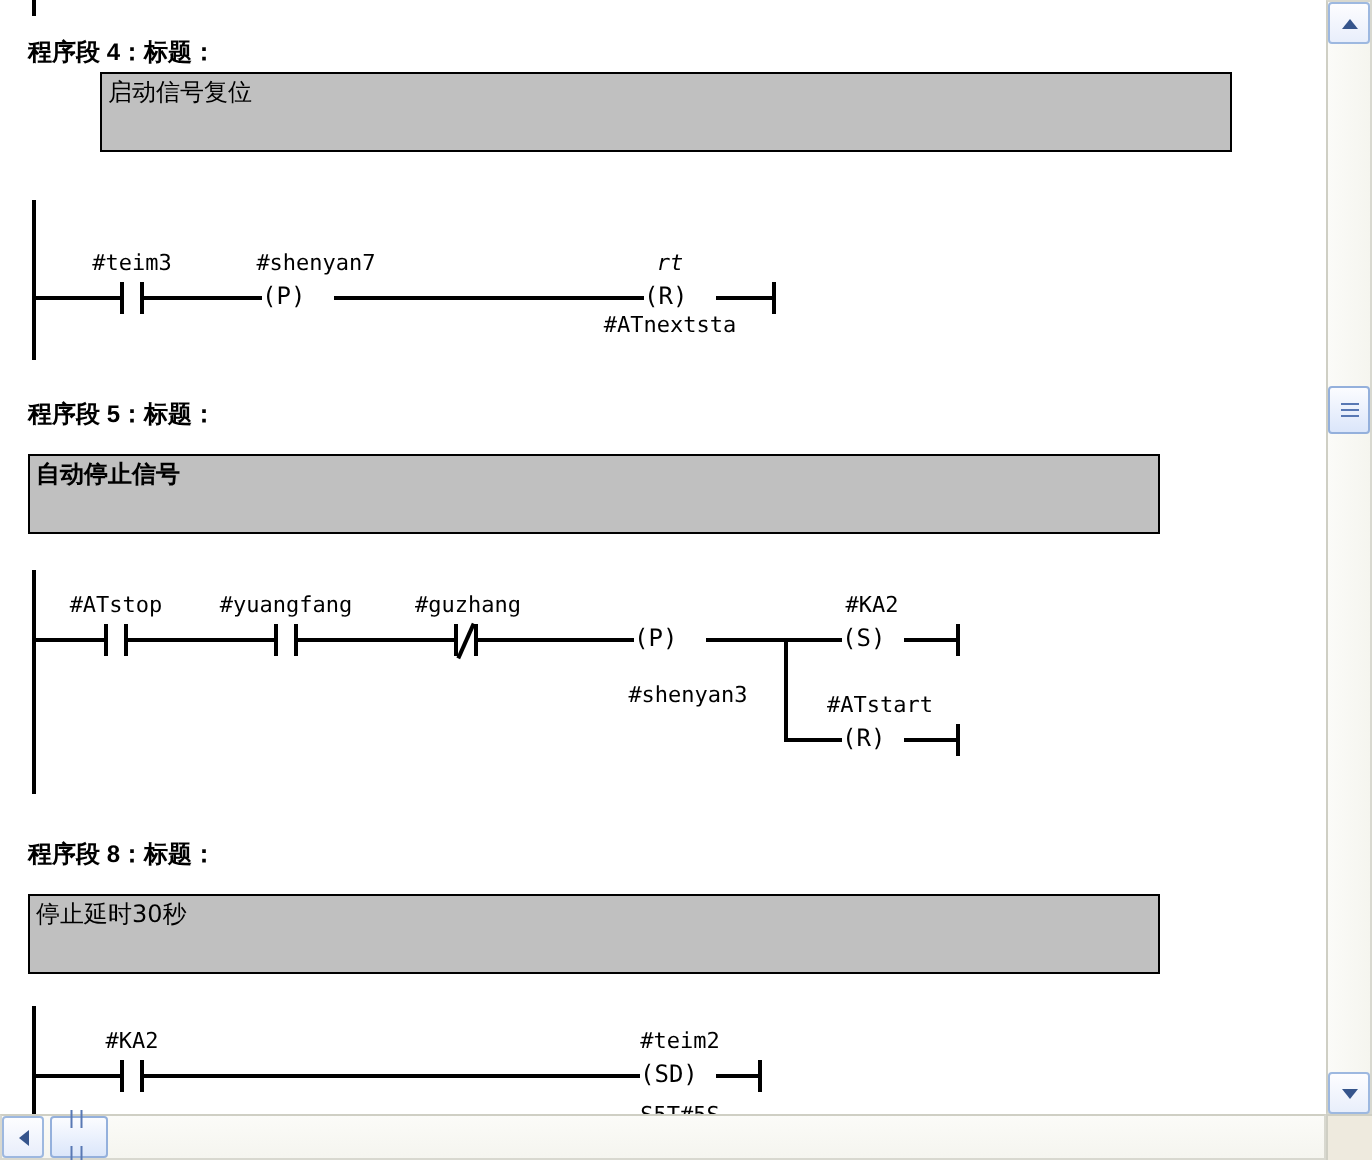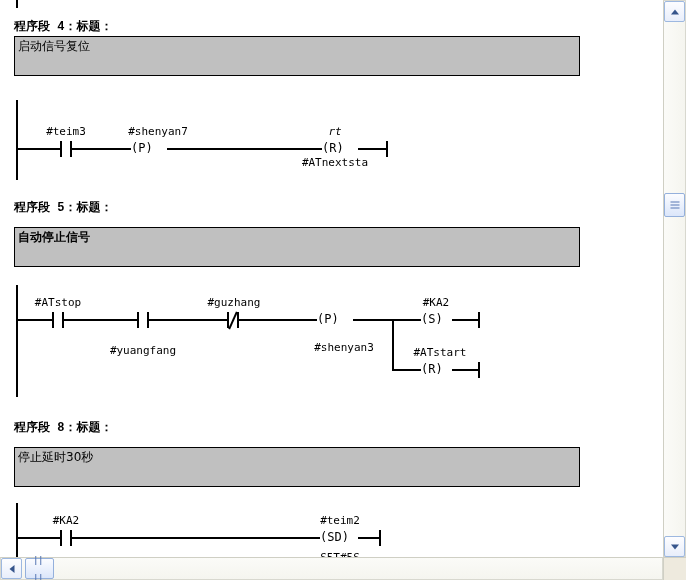--- a/index.html
+++ b/index.html
@@ -29,21 +29,21 @@
   
   .rail-stub {
     position: absolute;
     width: 2px;
     background: #000000;
   }
 
   
   .net-title {
     position: absolute;
-    font-family: Liberation Mono, monospace;
+    font-family: Liberation Sans, sans-serif;
     font-size: 12px;
     font-weight: bold;
     color: #000000;
     white-space: nowrap;
     letter-spacing: 0px;
   }
 
   
   .comment-box {
     position: absolute;
@@ -213,21 +213,21 @@
 <body>
 
 <div id="app">
 
   <div id="canvas">
 
     <div class="rail-stub" style="left:16px; top:0px; height:8px;"></div>
 
     <div class="net-title" style="left:14px; top:18px;">程序段 4：标题：</div>
 
-    <div class="comment-box" style="top:36px;">
+    <div class="comment-box" style="top:36px;margin-left:36px;">
       <div class="comment-text">启动信号复位</div>
     </div>
 
     <div class="ladder" style="top:100px; height:85px; width:640px;">
 
       <div class="wire-v" style="left:16px; top:0px; height:80px;"></div>
 
       <div class="wire-h" style="left:16px; top:48px; width:46px;"></div>
       <div class="wire-h" style="left:72px; top:48px; width:59px;"></div>
       <div class="wire-h" style="left:167px; top:48px; width:155px;"></div>
@@ -272,21 +272,21 @@
       <div class="contact" style="left:52px; top:27px;">
         <div class="bar l"></div>
         <div class="bar r"></div>
       </div>
       <div class="sym-label" style="left:18px; top:11px; width:80px;">#ATstop</div>
 
       <div class="contact" style="left:137px; top:27px;">
         <div class="bar l"></div>
         <div class="bar r"></div>
       </div>
-      <div class="sym-label" style="left:98px; top:11px; width:90px;margin-top:48px;">#yuangfang</div>
+      <div class="sym-label" style="left:98px; top:11px; width:90px;">#yuangfang</div>
 
       <div class="contact" style="left:227px; top:27px;">
         <div class="bar l"></div>
         <div class="bar r"></div>
         <div class="slash"></div>
       </div>
       <div class="sym-label" style="left:192px; top:11px; width:84px;">#guzhang</div>
 
       <div class="coil" style="left:317px; top:28px;">
         <span>(P)</span>

